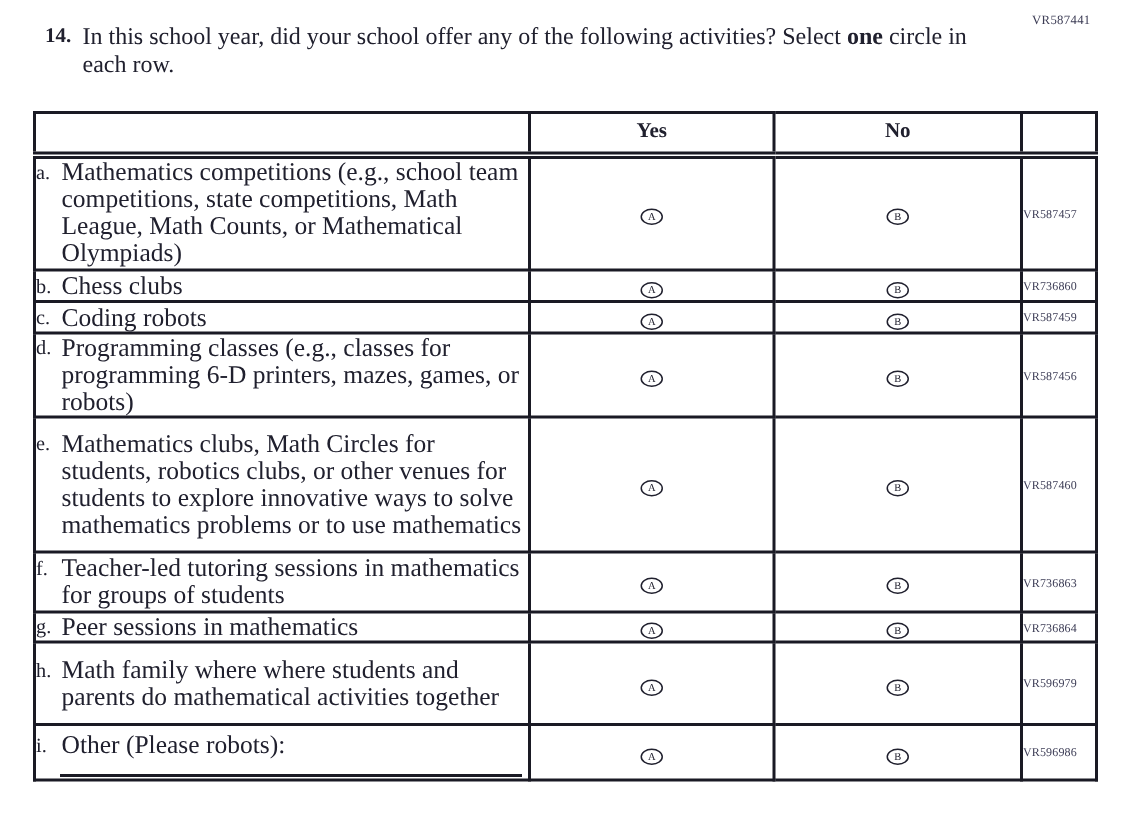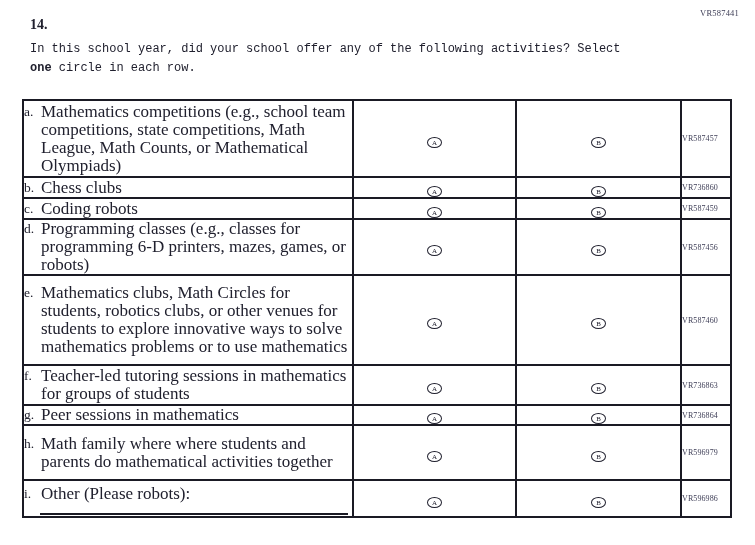--- a/index.html
+++ b/index.html
@@ -18,42 +18,40 @@
   .page {
     position: relative;
     width: 755px;
     height: 545px;
     background: var(--page-bg);
     overflow: hidden;
   }
   .corner-code {
     position: absolute;
     top: 8px;
-    right: 16px;
+    right: 28px;
     font-size: 8.5px;
     color: var(--vr-text);
     letter-spacing: 0.2px;
   }
   .question {
     display: flex;
     margin: 15px 12px 0 30px;
-    flex-direction: column;
   }
   .q-number {
     font-weight: bold;
     font-size: 14px;
     width: 25px;
     flex: 0 0 25px;
     line-height: 19px;
   }
   .q-text {
-    font-size: 12px;
+    font-size: 16px;
     line-height: 19px;
     width: 608px;
-    font-family: Liberation Mono, monospace;
   }
   .q-bold { font-weight: bold; }
 
   table.survey {
     border-collapse: collapse;
     table-layout: fixed;
     margin: 21px 0 0 22px;
     width: 708px;
   }
   table.survey col.c-label { width: 330px; }
@@ -148,20 +146,26 @@
 
   <table class="survey">
     <colgroup>
       <col class="c-label">
         <col class="c-yes">
         <col class="c-no">
         <col class="c-vr">
     </colgroup>
 
     <tbody>
+        <tr class="head-row">
+      <td class="label-cell"></td>
+      <th>Yes</th>
+      <th>No</th>
+      <td class="vr-cell"></td>
+    </tr>
 
     <tr class="t-row row-a">
       <td class="label-cell">
         <div class="label-flex">
           <span class="row-letter">a.</span>
           <span class="row-text">Mathematics competitions (e.g., school team competitions, state competitions, Math League, Math Counts, or Mathematical Olympiads)</span>
         </div>
       </td>
       <td class="option-cell">
         <span class="oval">

